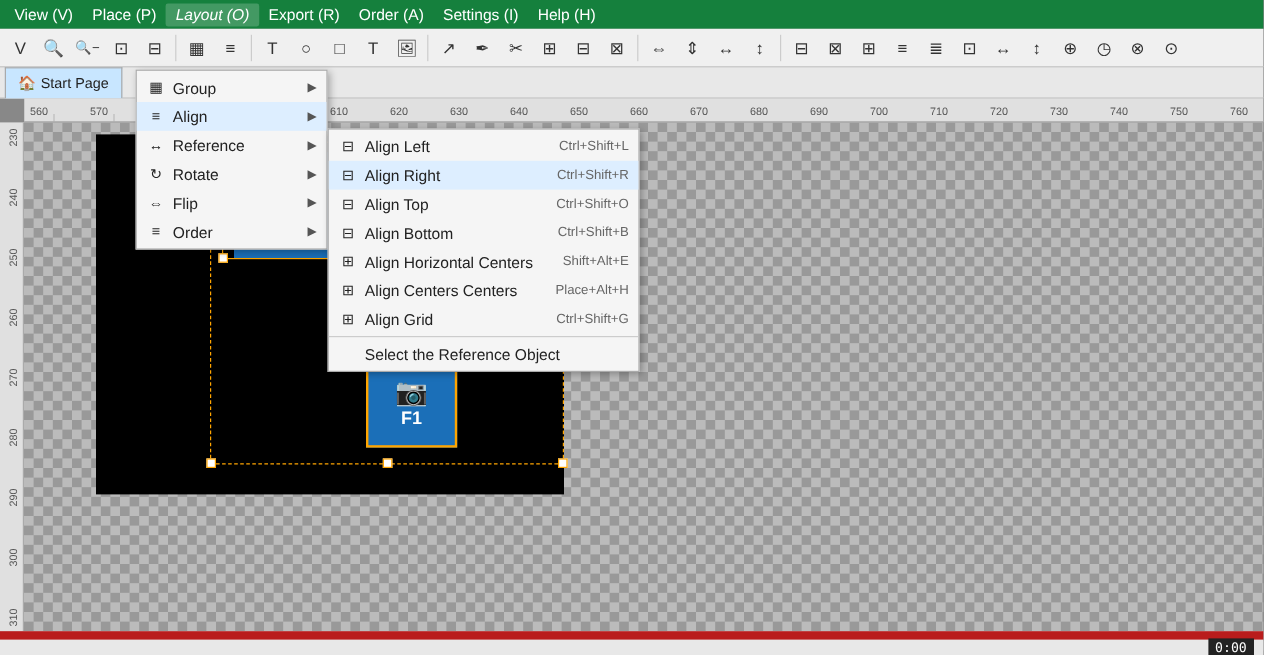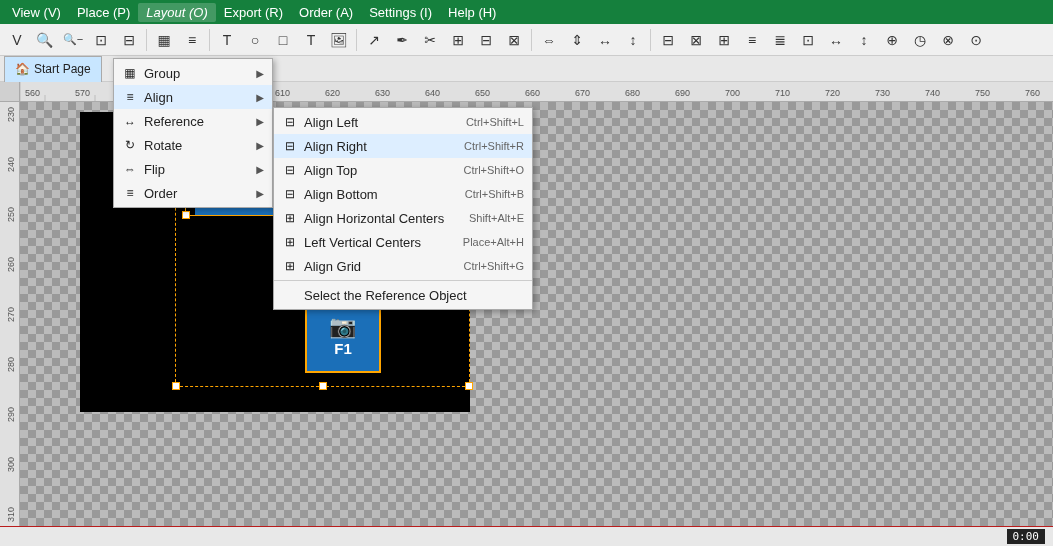--- a/index.html
+++ b/index.html
@@ -78,20 +78,21 @@
       font-size: 12px;
       color: #222;
     }
     .tab-icon { font-size: 12px; color: #1e90ff; }
 
     
     .main-area {
       display: flex;
       height: calc(546px - 24px - 32px - 26px);
       position: relative;
+      align-items: center;
     }
 
     
     .ruler-corner {
       width: 20px;
       height: 20px;
       background: #d0d0d0;
       border-right: 1px solid #aaa;
       border-bottom: 1px solid #aaa;
       flex-shrink: 0;
@@ -181,21 +182,21 @@
     }
 
     
     .statusbar {
       position: absolute;
       bottom: 0;
       left: 0;
       right: 0;
       height: 20px;
       background: #e8e8e8;
-      border-top: 1px solid #b91c1c;
+      border-top: 7px solid #b91c1c;
       display: flex;
       align-items: center;
       padding: 0 8px;
       font-size: 11px;
       color: #444;
     }
     .time-display {
       margin-left: auto;
       background: #222;
       color: white;
@@ -390,21 +391,21 @@
           <span>Align Bottom</span>
           <span class="shortcut">Ctrl+Shift+B</span>
         </div>
         <div class="menu-item">
           <span class="menu-item-icon">⊞</span>
           <span>Align Horizontal Centers</span>
           <span class="shortcut">Shift+Alt+E</span>
         </div>
         <div class="menu-item">
           <span class="menu-item-icon">⊞</span>
-          <span>Left Vertical Centers</span>
+          <span>Align Centers Centers</span>
           <span class="shortcut">Place+Alt+H</span>
         </div>
         <div class="menu-item">
           <span class="menu-item-icon">⊞</span>
           <span>Align Grid</span>
           <span class="shortcut">Ctrl+Shift+G</span>
         </div>
         <div class="menu-sep"></div>
         <div class="menu-item">
           <span class="menu-item-icon"></span>

